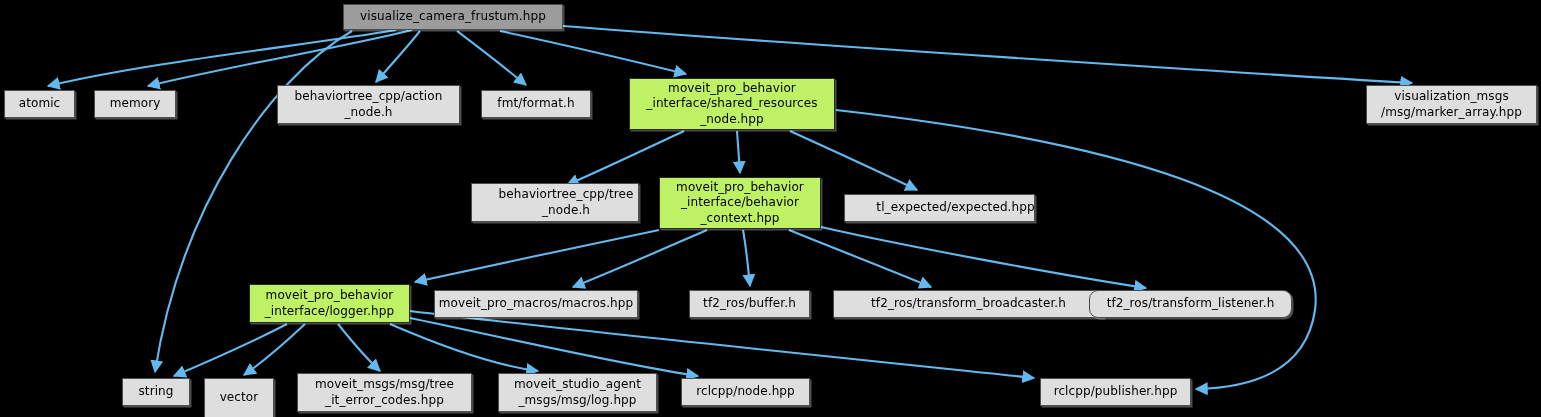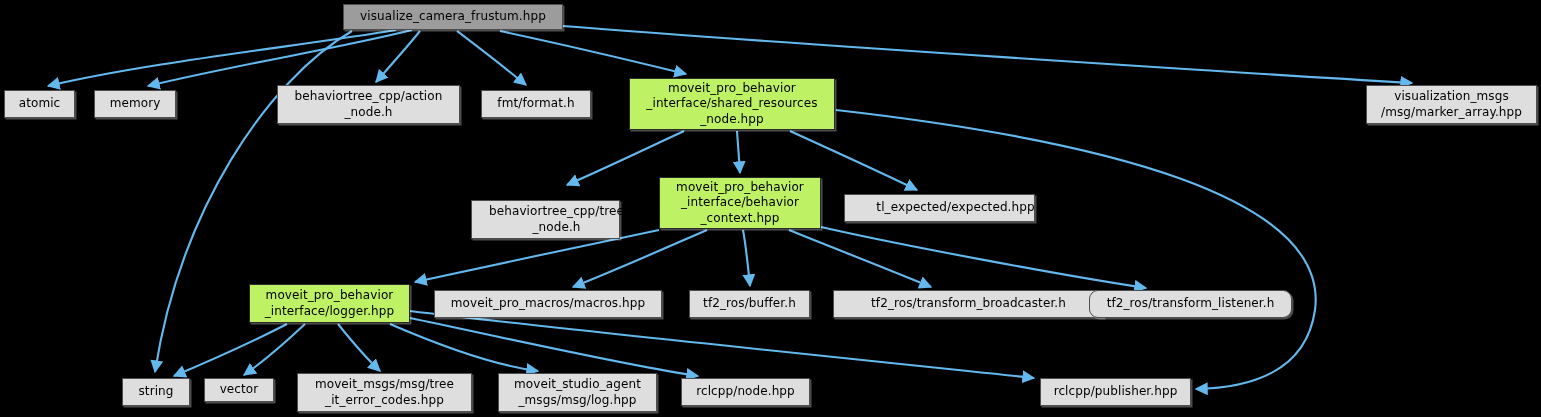--- a/index.html
+++ b/index.html
@@ -72,34 +72,34 @@
       <div class="node ext" style="left: 4px; top: 90px; width: 71px; height: 28px;"><span>atomic</span></div>
       <div class="node ext" style="left: 94px; top: 90px; width: 82px; height: 28px;"><span>memory</span></div>
       <div class="node ext" style="left: 277px; top: 85px; width: 183px; height: 39px;"><span>behaviortree_cpp/action
 _node.h</span></div>
       <div class="node ext" style="left: 481px; top: 90px; width: 110px; height: 28px;"><span>fmt/format.h</span></div>
       <div class="node own" style="left: 629px; top: 78px; width: 206px; height: 52px;"><span>moveit_pro_behavior
 _interface/shared_resources
 _node.hpp</span></div>
       <div class="node ext" style="left: 1366px; top: 85px; width: 171px; height: 39px;"><span>visualization_msgs
 /msg/marker_array.hpp</span></div>
-      <div class="node ext" style="left: 471px; top: 200px; width: 149px; height: 39px; padding-left: 22px;"><span>behaviortree_cpp/tree
+      <div class="node ext" style="left: 471px; top: 183px; width: 168px; height: 39px; padding-left: 22px;"><span>behaviortree_cpp/tree
 _node.h</span></div>
       <div class="node own" style="left: 659px; top: 177px; width: 162px; height: 52px;"><span>moveit_pro_behavior
 _interface/behavior
 _context.hpp</span></div>
       <div class="node ext" style="left: 844px; top: 194px; width: 191px; height: 28px; padding-left: 32px;"><span>tl_expected/expected.hpp</span></div>
       <div class="node own" style="left: 249px; top: 284px; width: 161px; height: 39px;"><span>moveit_pro_behavior
 _interface/logger.hpp</span></div>
-      <div class="node ext" style="left: 434px; top: 290px; width: 228px; height: 28px;"><span>moveit_pro_macros/macros.hpp</span></div>
+      <div class="node ext" style="left: 434px; top: 290px; width: 204px; height: 28px;"><span>moveit_pro_macros/macros.hpp</span></div>
       <div class="node ext" style="left: 689px; top: 290px; width: 121px; height: 28px;"><span>tf2_ros/buffer.h</span></div>
       <div class="node ext" style="left: 833px; top: 290px; width: 271px; height: 28px;"><span>tf2_ros/transform_broadcaster.h</span></div>
       <div class="node ext" style="left: 1089px; top: 290px; width: 203px; height: 28px; border-radius: 9px;"><span>tf2_ros/transform_listener.h</span></div>
       <div class="node ext" style="left: 122px; top: 378px; width: 68px; height: 28px;"><span>string</span></div>
-      <div class="node ext" style="left: 204px; top: 378px; width: 70px; height: 24px;"><span>vector</span></div>
+      <div class="node ext" style="left: 204px; top: 378px; width: 70px; height: 40px;"><span>vector</span></div>
       <div class="node ext" style="left: 297px; top: 373px; width: 175px; height: 39px;"><span>moveit_msgs/msg/tree
 _it_error_codes.hpp</span></div>
       <div class="node ext" style="left: 498px; top: 373px; width: 159px; height: 39px;"><span>moveit_studio_agent
 _msgs/msg/log.hpp</span></div>
       <div class="node ext" style="left: 681px; top: 378px; width: 129px; height: 28px;"><span>rclcpp/node.hpp</span></div>
       <div class="node ext" style="left: 1040px; top: 378px; width: 151px; height: 28px;"><span>rclcpp/publisher.hpp</span></div>
     </div>
 </div>
 
 </body></html>

